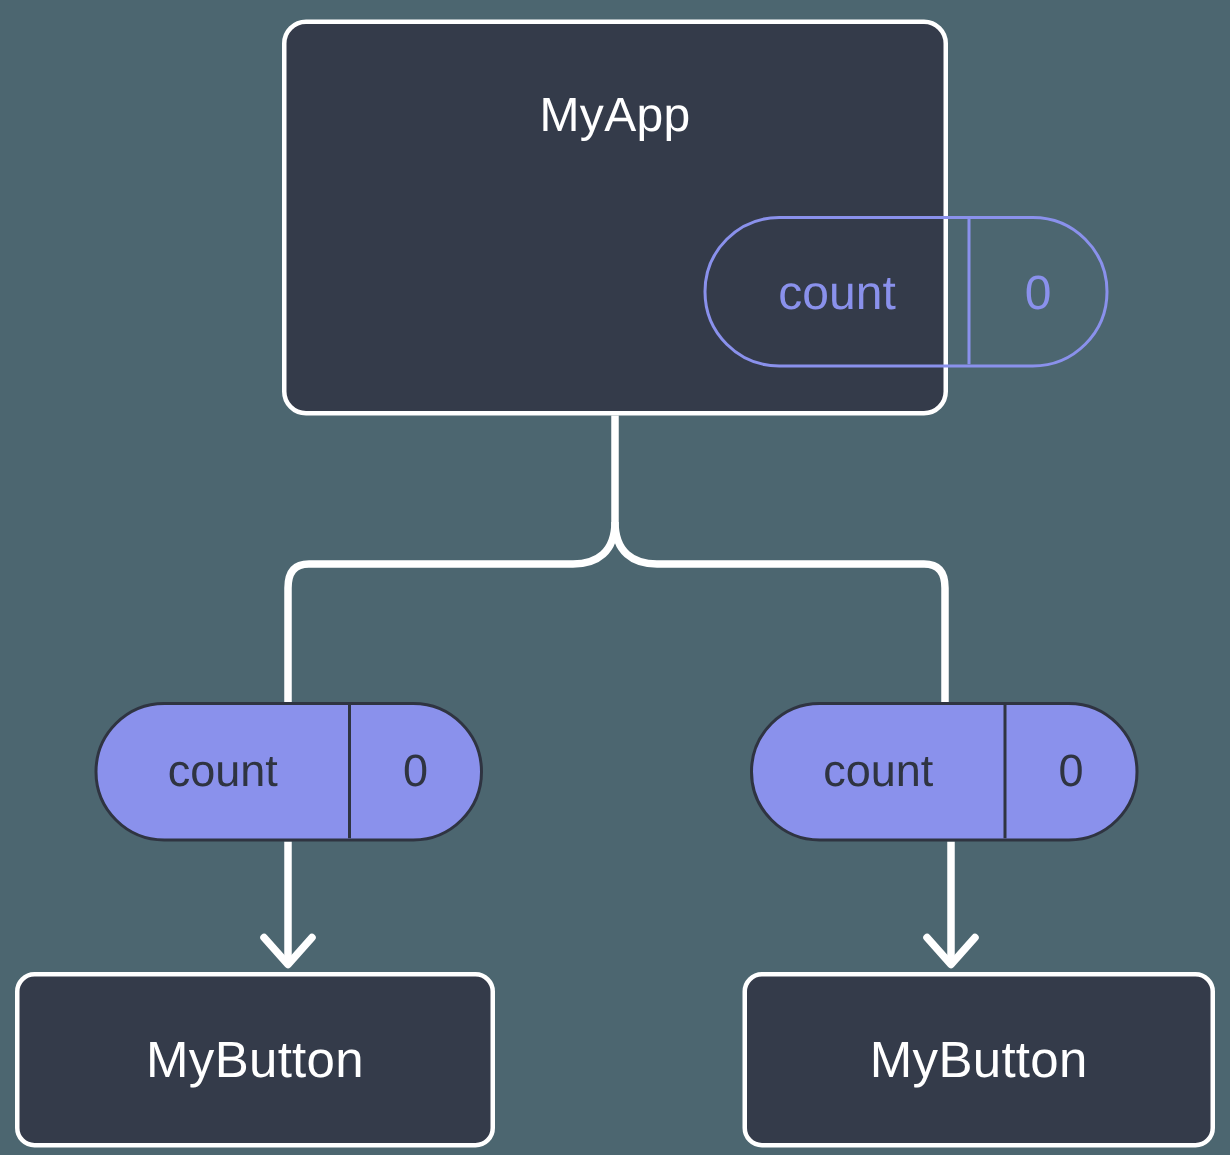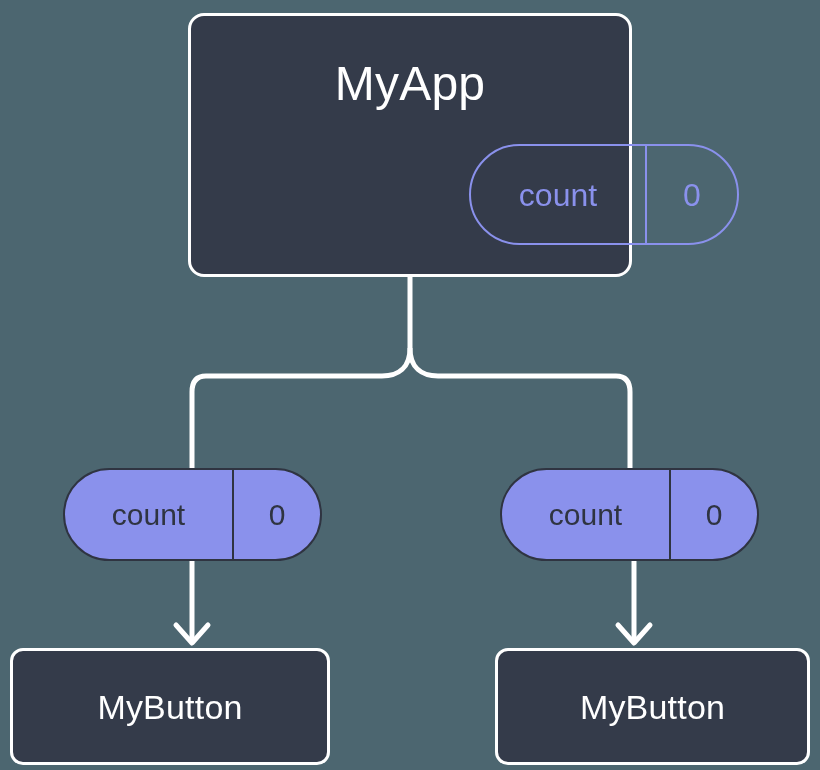--- a/index.html
+++ b/index.html
@@ -62,21 +62,21 @@
     left: 10px;
     top: 648px;
   }
   .node-box.leaf.leaf-right {
     left: 495px;
     top: 648px;
     width: 315px;
   }
   .node-title {
     color: #ffffff;
-    font-size: 48px;
+    font-size: 32px;
     font-weight: 400;
     letter-spacing: 0.2px;
     line-height: 1;
     white-space: nowrap;
   }
   .node-title.leaf-title {
     font-size: 34px;
   }
 
   

